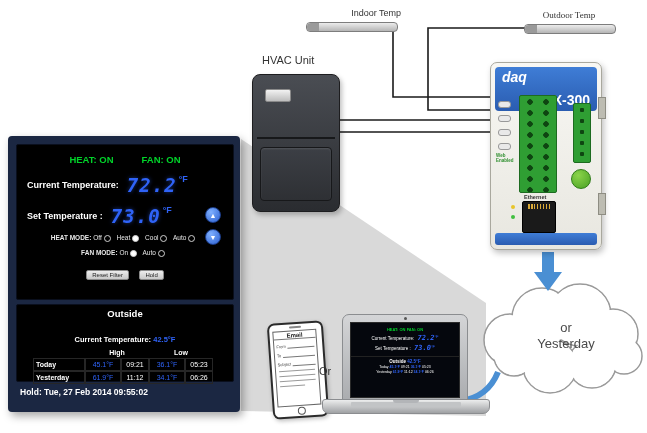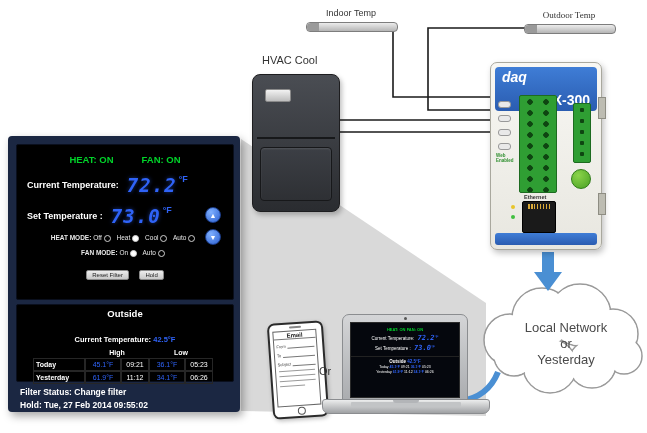--- a/index.html
+++ b/index.html
@@ -177,26 +177,26 @@
     </g>
 
     <path d="M542 252 L554 252 L554 272 L562 272 L548 291 L534 272 L542 272 Z" fill="#4a8fd3"></path>
 
     <g>
       <path d="M498 372 C490 392 476 399 460 401" stroke="#4a8fd3" stroke-width="6" fill="none"></path>
       <polygon points="462,392 442,402 463,411" fill="#4a8fd3"></polygon>
     </g>
   </svg>
 
-  <div class="sensor-label" style="left:301px;top:8px;">Indoor Temp</div>
+  <div class="sensor-label" style="left:301px;top:8px;text-align:right;">Indoor Temp</div>
   <div class="sensor" style="left:306px;top:22px;"></div>
   <div class="sensor-label" style="left:519px;top:10px;font-family:Liberation Serif, serif;">Outdoor Temp</div>
   <div class="sensor" style="left:524px;top:24px;"></div>
 
-  <div class="hvac-label">HVAC Cool</div>
+  <div class="hvac-label">HVAC Unit</div>
   <div class="furnace">
     <div class="furnace-badge"></div>
     <div class="furnace-seam"></div>
     <div class="furnace-door"></div>
   </div>
 
   <div class="x300">
     <div class="x300-topband">
       <span class="x300-brand">daq</span>
       <span class="x300-model">X-300</span>
@@ -280,32 +280,27 @@
         <span class="ot-name">Yesterday</span>
         <span class="ot-cell blue">61.9°F</span>
         <span class="ot-cell">11:12</span>
         <span class="ot-cell blue">34.1°F</span>
         <span class="ot-cell">06:26</span>
       </div>
     </div>
 
     <div class="panel-bottom">
       <div>
-        <span>Filter Status:</span>
-        <span>Change filter</span>
-      </div>
-      <div>
         <span>Hold:</span>
         <span>Tue, 27 Feb 2014 09:55:02</span>
       </div>
     </div>
   </div>
 
   <div class="cloud-text">
-    <div>Local Network</div>
     <div>or</div>
     <div>Yesterday</div>
   </div>
 
   <div class="phone">
     <div class="phone-speaker"></div>
     <div class="phone-screen">
       <div class="ph-title">Email</div>
       <div class="ph-field">
           <span>From</span>

